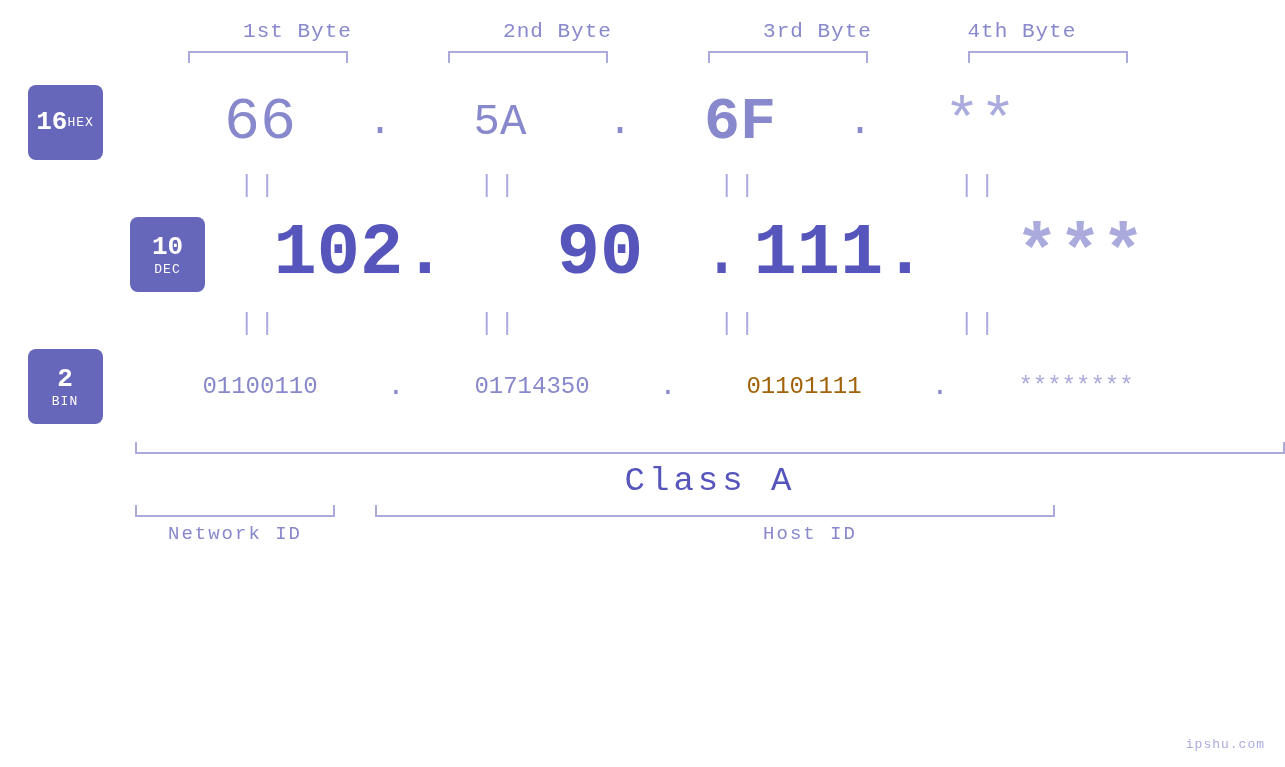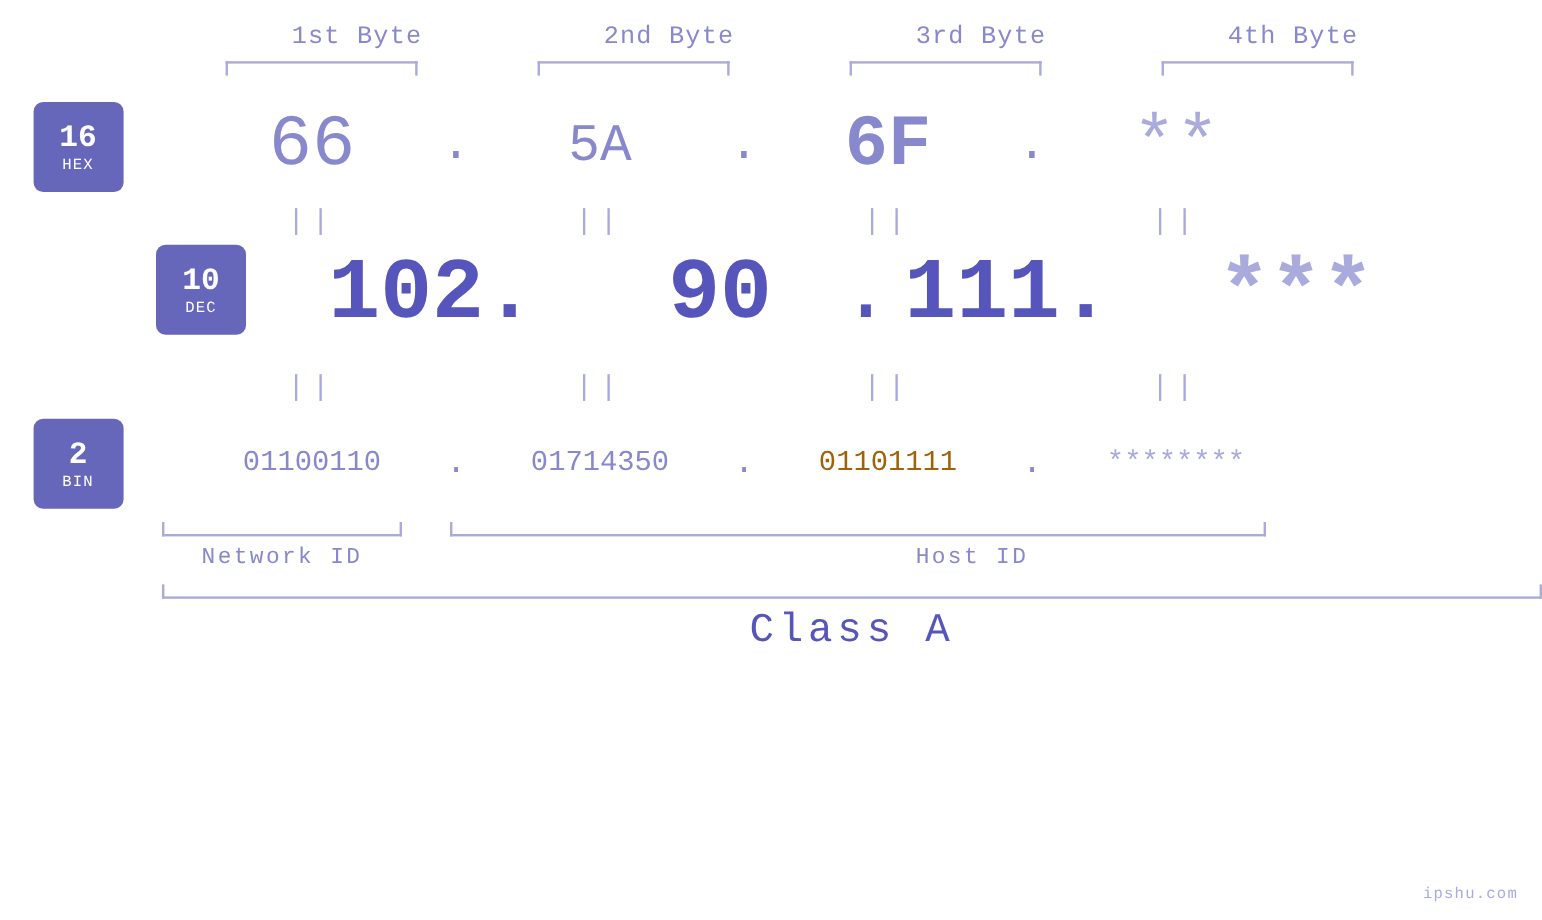--- a/index.html
+++ b/index.html
@@ -30,37 +30,37 @@
 <div class="container">
 
   <div style="display:flex; width:1100px; margin-left:130px; margin-bottom:8px; justify-content:flex-start;">
     <div style="width:30px;"></div>
     <div style="width:220px; text-align:center; color:#8888cc; font-family:'Courier New',monospace; font-size:21px; letter-spacing:1px;">1st Byte</div>
     <div style="width:40px;"></div>
     <div style="width:220px; text-align:center; color:#8888cc; font-family:'Courier New',monospace; font-size:21px; letter-spacing:1px;">2nd Byte</div>
     <div style="width:40px;"></div>
     <div style="width:220px; text-align:center; color:#8888cc; font-family:'Courier New',monospace; font-size:21px; letter-spacing:1px;">3rd Byte</div>
     <div style="width:40px;"></div>
-    <div style="width:220px; text-align:center; color:#8888cc; font-family:'Courier New',monospace; font-size:21px; letter-spacing:1px;">4th Byte</div>
+    <div style="width:220px; text-align:left; color:#8888cc; font-family:'Courier New',monospace; font-size:21px; letter-spacing:1px;">4th Byte</div>
   </div>
 
   <div style="display:flex; width:1100px; margin-left:130px; margin-bottom:15px; justify-content:flex-start; align-items:flex-end;">
     <div style="width:30px;"></div>
     <div style="width:160px; height:12px; border-top:2px solid #aaaadd; border-left:2px solid #aaaadd; border-right:2px solid #aaaadd;"></div>
     <div style="width:100px;"></div>
     <div style="width:160px; height:12px; border-top:2px solid #aaaadd; border-left:2px solid #aaaadd; border-right:2px solid #aaaadd;"></div>
     <div style="width:100px;"></div>
     <div style="width:160px; height:12px; border-top:2px solid #aaaadd; border-left:2px solid #aaaadd; border-right:2px solid #aaaadd;"></div>
     <div style="width:100px;"></div>
     <div style="width:160px; height:12px; border-top:2px solid #aaaadd; border-left:2px solid #aaaadd; border-right:2px solid #aaaadd;"></div>
   </div>
 
   <div style="display:flex; align-items:center; width:1285px; height:88px;">
     <div style="width:130px; display:flex; align-items:center; justify-content:center;">
-      <div style="width:75px;height:75px;background:#6666bb;border-radius:8px;display:flex;flex-direction:column;align-items:center;justify-content:center;color:white;">
+      <div style="width:75px;height:75px;background:#6666bb;border-radius:8px;display:flex;align-items:center;justify-content:center;color:white;">
         <span style="font-size:26px;font-weight:bold;font-family:'Courier New',monospace;">16</span>
         <span style="font-size:13px;letter-spacing:1px;font-family:'Courier New',monospace;">HEX</span>
       </div>
     </div>
     <div style="flex:1; display:flex; align-items:center; justify-content:flex-start; padding-left:30px;">
       <span style="width:200px;text-align:center;font-size:60px;color:#8888cc;font-family:'Courier New',monospace;">66</span>
       <span style="width:40px;text-align:center;font-size:40px;color:#8888cc;font-family:'Courier New',monospace;">.</span>
       <span style="width:200px;text-align:center;font-size:44px;color:#8888cc;font-family:'Courier New',monospace;">5A</span>
       <span style="width:40px;text-align:center;font-size:40px;color:#8888cc;font-family:'Courier New',monospace;">.</span>
       <span style="width:200px;text-align:center;font-size:60px;color:#8888cc;font-family:'Courier New',monospace;font-weight:bold;">6F</span>
@@ -75,21 +75,21 @@
       <span style="width:200px;text-align:center;font-size:24px;color:#aaaadd;font-family:'Courier New',monospace;letter-spacing:6px;">||</span>
       <span style="width:40px;"></span>
       <span style="width:200px;text-align:center;font-size:24px;color:#aaaadd;font-family:'Courier New',monospace;letter-spacing:6px;">||</span>
       <span style="width:40px;"></span>
       <span style="width:200px;text-align:center;font-size:24px;color:#aaaadd;font-family:'Courier New',monospace;letter-spacing:6px;">||</span>
       <span style="width:40px;"></span>
       <span style="width:200px;text-align:center;font-size:24px;color:#aaaadd;font-family:'Courier New',monospace;letter-spacing:6px;">||</span>
     </div>
   </div>
 
-  <div style="display:flex; align-items:flex-start; width:1075px; height:100px;">
+  <div style="display:flex; align-items:center; width:1075px; height:100px;">
     <div style="width:130px; display:flex; align-items:center; justify-content:center;">
       <div style="width:75px;height:75px;background:#6666bb;border-radius:8px;display:flex;flex-direction:column;align-items:center;justify-content:center;color:white;">
         <span style="font-size:26px;font-weight:bold;font-family:'Courier New',monospace;">10</span>
         <span style="font-size:13px;letter-spacing:1px;font-family:'Courier New',monospace;">DEC</span>
       </div>
     </div>
     <div style="flex:1; display:flex; align-items:center; justify-content:flex-start; padding-left:30px;">
       <span style="width:200px;text-align:center;font-size:72px;color:#5555bb;font-family:'Courier New',monospace;font-weight:bold;">102.</span>
       <span style="width:40px;text-align:center;font-size:72px;color:#5555bb;font-family:'Courier New',monospace;"> </span>
       <span style="width:200px;text-align:center;font-size:72px;color:#5555bb;font-family:'Courier New',monospace;font-weight:bold;">90</span>
@@ -113,29 +113,34 @@
     </div>
   </div>
 
   <div style="display:flex; align-items:center; width:1285px; height:88px;">
     <div style="width:130px; display:flex; align-items:center; justify-content:center;">
       <div style="width:75px;height:75px;background:#6666bb;border-radius:8px;display:flex;flex-direction:column;align-items:center;justify-content:center;color:white;">
         <span style="font-size:26px;font-weight:bold;font-family:'Courier New',monospace;">2</span>
         <span style="font-size:13px;letter-spacing:1px;font-family:'Courier New',monospace;">BIN</span>
       </div>
     </div>
-    <div style="flex:1; display:flex; align-items:center; justify-content:flex-start; padding-left:30px;">
+    <div style="flex:1; display:flex; align-items:center; justify-content:flex-start; padding-left:30px;gap:16px;">
       <span style="width:200px;text-align:center;font-size:24px;color:#8888cc;font-family:'Courier New',monospace;">01100110</span>
       <span style="width:40px;text-align:center;font-size:28px;color:#8888cc;font-family:'Courier New',monospace;">.</span>
       <span style="width:200px;text-align:center;font-size:24px;color:#8888cc;font-family:'Courier New',monospace;">01714350</span>
       <span style="width:40px;text-align:center;font-size:28px;color:#8888cc;font-family:'Courier New',monospace;">.</span>
       <span style="width:200px;text-align:center;font-size:24px;color:#a16207;font-family:'Courier New',monospace;">01101111</span>
       <span style="width:40px;text-align:center;font-size:28px;color:#8888cc;font-family:'Courier New',monospace;">.</span>
       <span style="width:200px;text-align:center;font-size:24px;color:#aaaadd;font-family:'Courier New',monospace;">********</span>
     </div>
+  </div>
+
+  <div style="width:1285px; margin-top:12px;">
+    <div style="width:1150px; margin-left:135px; height:12px; border-bottom:2px solid #aaaadd; border-left:2px solid #aaaadd; border-right:2px solid #aaaadd;"></div>
+    <div style="width:1150px; margin-left:135px; text-align:center; color:#5555bb; font-family:'Courier New',monospace; font-size:34px; letter-spacing:4px; margin-top:8px;">Class A</div>
   </div>
 
   <div style="width:1285px; margin-top:5px;">
 
     <div style="display:flex; align-items:flex-end; width:1150px; margin-left:135px;">
       <div style="width:200px; height:12px; border-bottom:2px solid #aaaadd; border-left:2px solid #aaaadd; border-right:2px solid #aaaadd;"></div>
       <div style="width:40px;"></div>
       <div style="width:200px; height:12px; border-bottom:2px solid #aaaadd; border-left:2px solid #aaaadd;"></div>
       <div style="width:40px; height:0; border-bottom:2px solid #aaaadd;"></div>
       <div style="width:200px; height:0; border-bottom:2px solid #aaaadd;"></div>
@@ -143,20 +148,15 @@
       <div style="width:200px; height:12px; border-bottom:2px solid #aaaadd; border-right:2px solid #aaaadd;"></div>
     </div>
 
     <div style="display:flex; align-items:center; width:1150px; margin-left:135px; margin-top:6px;">
       <div style="width:200px; text-align:center; color:#8888cc; font-family:'Courier New',monospace; font-size:19px; letter-spacing:2px;">Network ID</div>
       <div style="width:40px;"></div>
       <div style="width:870px; text-align:center; color:#8888cc; font-family:'Courier New',monospace; font-size:19px; letter-spacing:2px;">Host ID</div>
     </div>
   </div>
 
-  <div style="width:1285px; margin-top:12px;">
-    <div style="width:1150px; margin-left:135px; height:12px; border-bottom:2px solid #aaaadd; border-left:2px solid #aaaadd; border-right:2px solid #aaaadd;"></div>
-    <div style="width:1150px; margin-left:135px; text-align:center; color:#5555bb; font-family:'Courier New',monospace; font-size:34px; letter-spacing:4px; margin-top:8px;">Class A</div>
-  </div>
-
   <div style="position:absolute; bottom:15px; right:20px; color:#aaaadd; font-family:'Courier New',monospace; font-size:13px; letter-spacing:1px;">ipshu.com</div>
 
 </div>
 
 </body></html>

